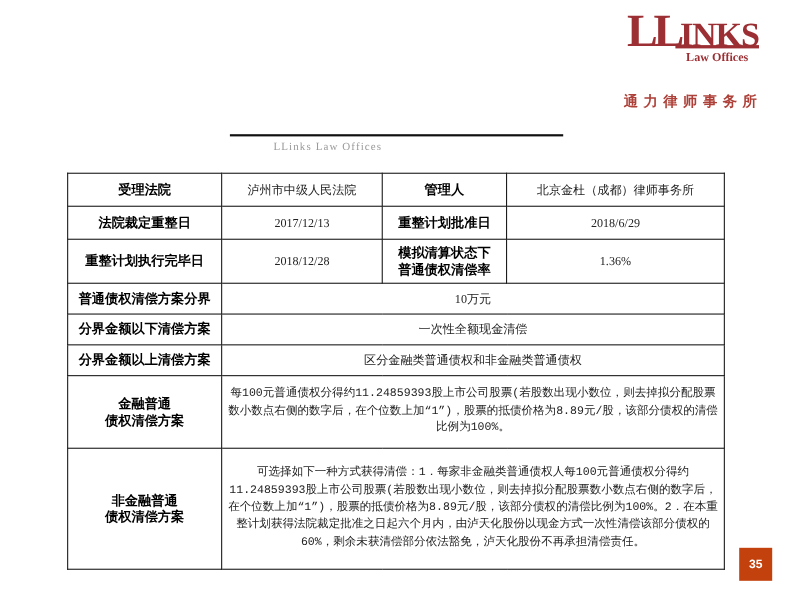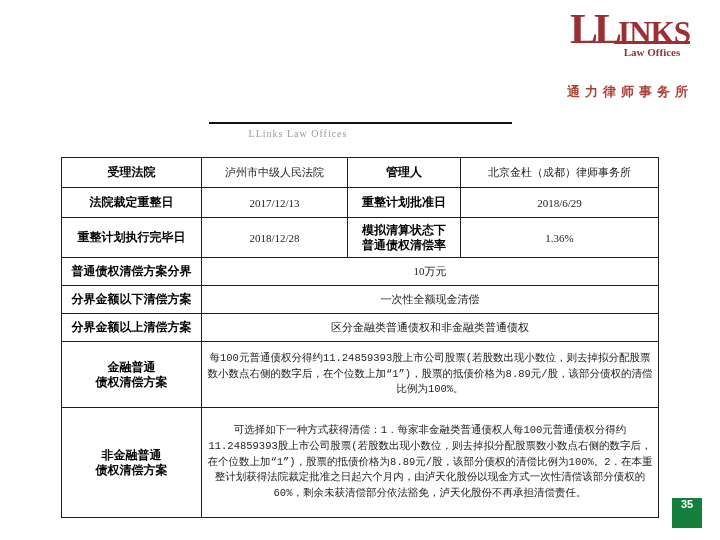--- a/index.html
+++ b/index.html
@@ -27,22 +27,22 @@
   table.doc{position:absolute;top:157px;left:61px;width:597px;border-collapse:collapse;table-layout:fixed;}
   table.doc td{border:1px solid #1c1c1c;vertical-align:middle;text-align:center;padding:2px 4px;overflow:hidden;}
   td.lbl{font-weight:bold;font-size:12px;color:#000000;line-height:1.25;}
   td.val{font-family:"Liberation Serif",serif;font-size:11px;color:#222;}
   td.para{font-family:Liberation Mono, monospace;font-size:10.5px;color:#222;text-align:justify;line-height:1.5;padding:4px 8px;vertical-align:middle;}
   tr.r1{height:30px;} tr.r2{height:30px;} tr.r3{height:40px;}
   tr.r4{height:28px;} tr.r5{height:28px;} tr.r6{height:28px;}
   tr.r7{height:66px;} tr.r8{height:110px;}
 
   
-  .page-badge{position:absolute;left:672px;top:498px;width:30px;height:30px;background:#15803d;
-    display:flex;align-items:flex-start;justify-content:center;color:#fff;font-size:11px;font-weight:bold;}
+  .page-badge{position:absolute;left:672px;top:498px;width:30px;height:30px;background:#c2410c;
+    display:flex;align-items:center;justify-content:center;color:#fff;font-size:11px;font-weight:bold;}
 </style>
 </head>
 <body>
 
 <div class="slide">
 
   <div class="logo">
     <div class="logo-en">
       <span class="logo-ll">LL</span><span class="logo-inks">INKS</span>
       <div class="logo-offices-wrap">

